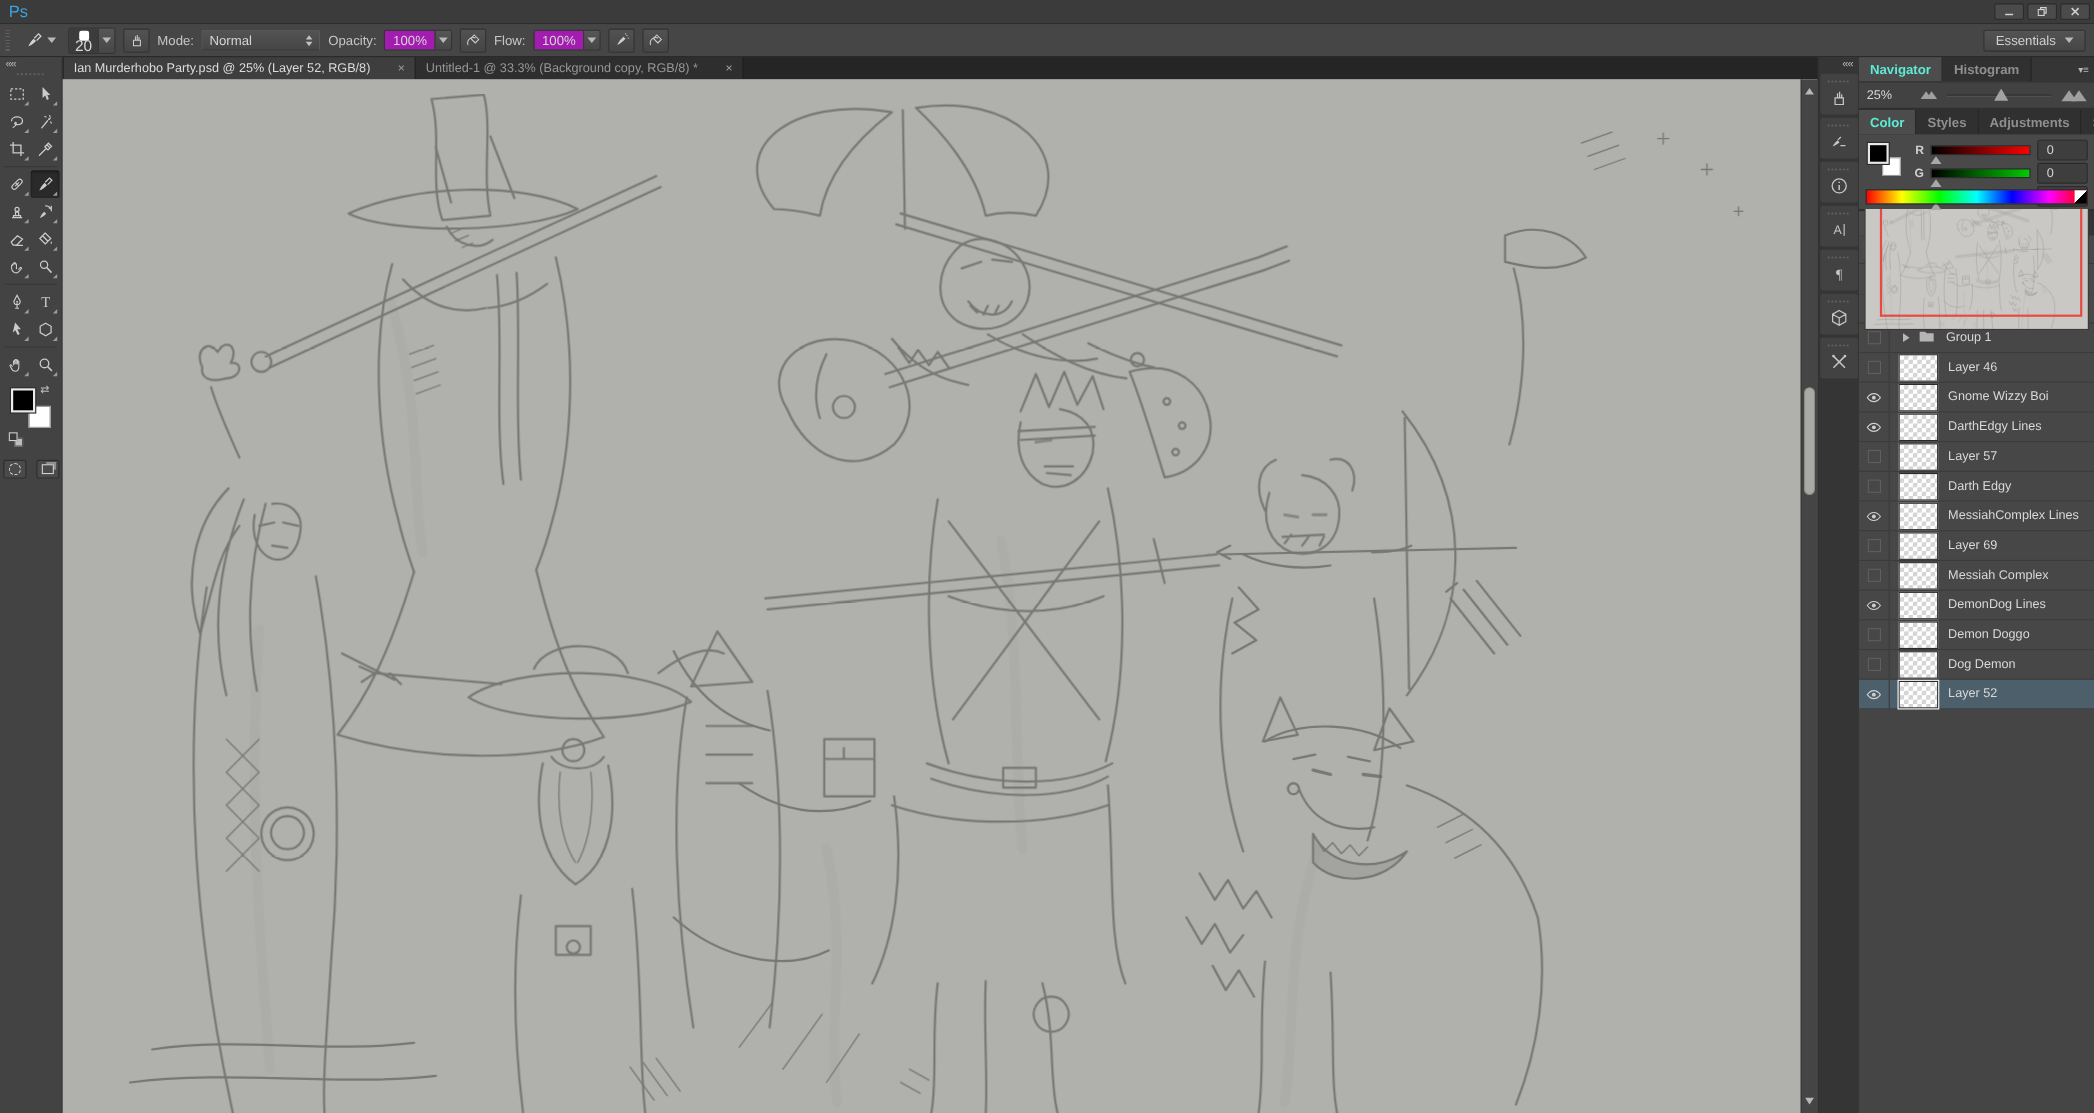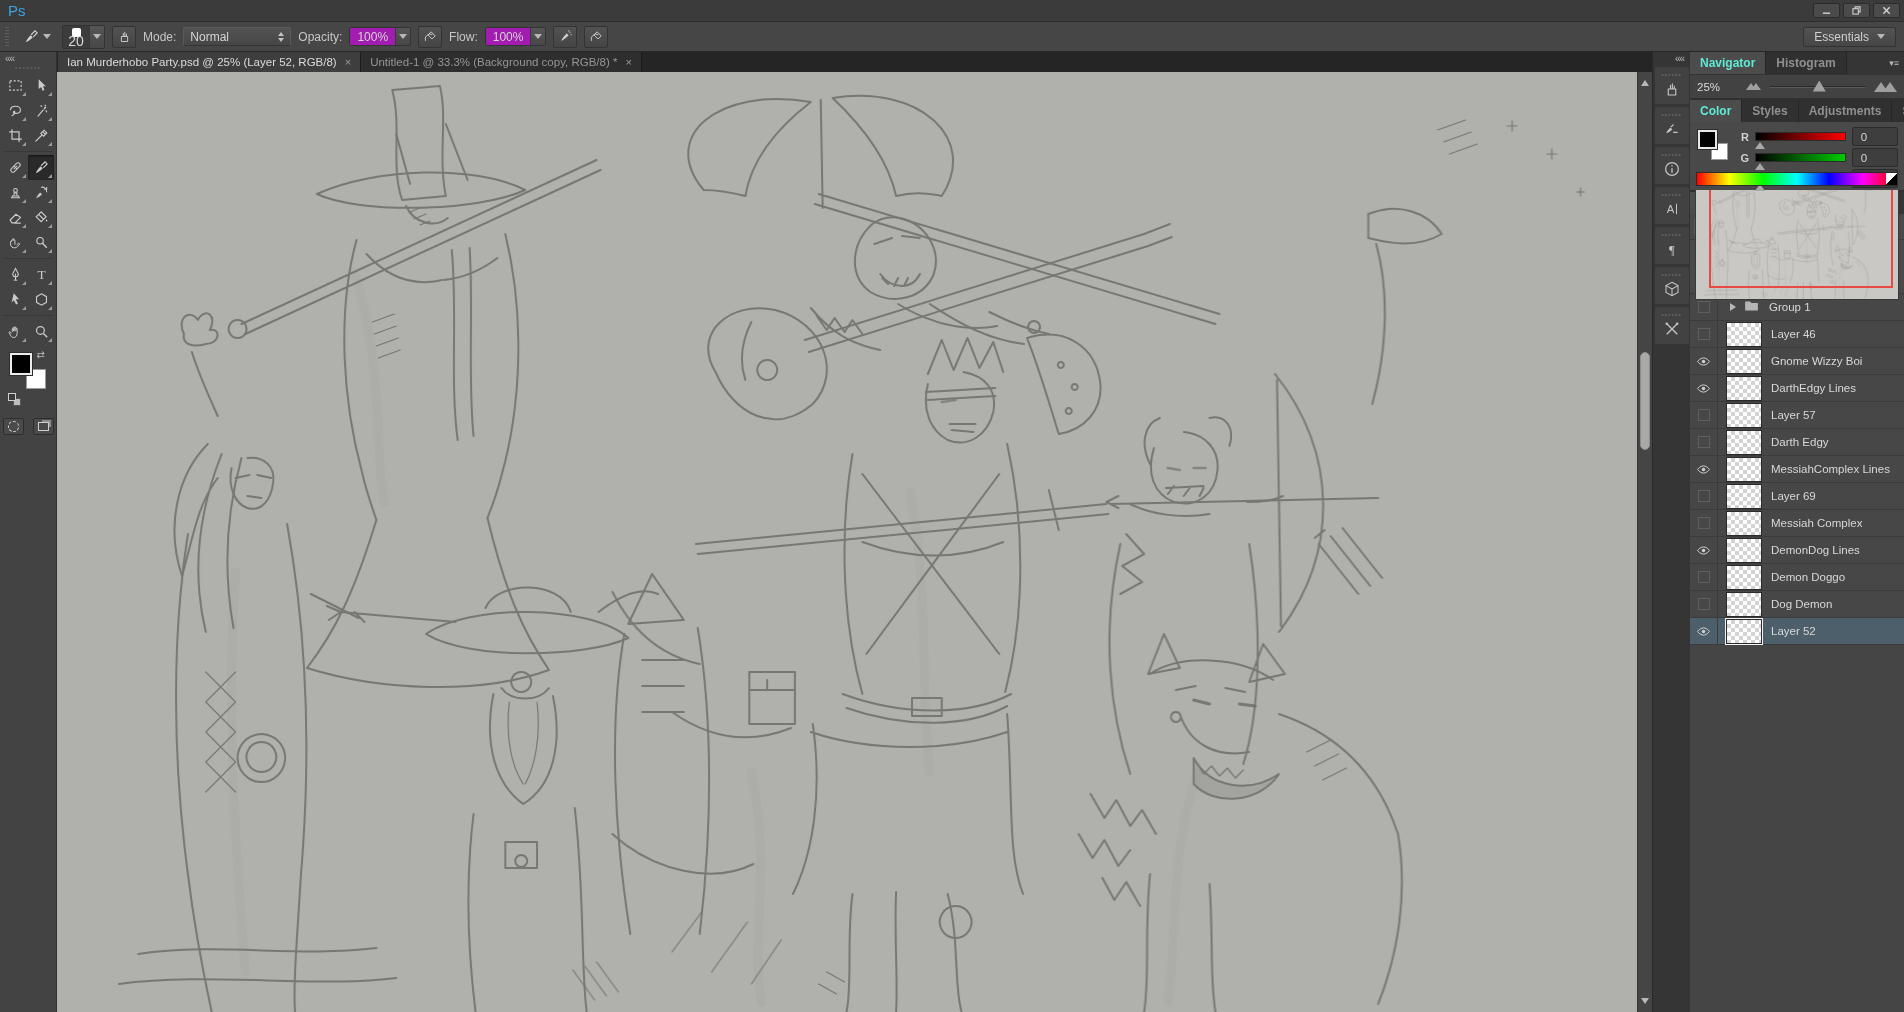--- a/index.html
+++ b/index.html
@@ -68,21 +68,21 @@
   .qm-row{display:flex;gap:9px;margin-top:12px}
   .qm-btn{width:21px;height:17px;border:1px solid #2e2e2e;background:#4a4a4a;border-radius:2px;
           display:flex;align-items:center;justify-content:center}
   .qm-circle{width:11px;height:11px;border:1px dashed #d0d0d0;border-radius:50%}
   .sm-rect{width:11px;height:9px;border:1px solid #d0d0d0;box-shadow:3px -3px 0 -1px #8f8f8f}
 
   
   .docarea{flex:1;display:flex;flex-direction:column;min-width:0}
   .tabbar{height:20px;background:#252525;display:flex;align-items:stretch;flex:none;padding-left:1px}
   .doc-tab{display:flex;align-items:center;padding:0 9px;font-size:11.5px;background:#2e2e2e;color:#969696;
-           border-right:1px solid #1c1c1c;gap:8px;max-width:420px;white-space:nowrap}
+           border-right:1px solid #1c1c1c;gap:25px;max-width:420px;white-space:nowrap}
   .doc-tab.active{background:#3e3e3e;color:#dcdcdc}
   .tab-close{color:#9d9d9d;font-size:11px;line-height:11px}
   .canvaswrap{flex:1;position:relative;background:#b0b0ad;overflow:hidden}
   .sketch{position:absolute;left:0;top:0;width:calc(100% - 15px);height:100%}
   .vscroll{position:absolute;top:0;right:0;bottom:0;width:15px;background:#454545;border-left:1px solid #373737}
   .varrow{position:absolute;left:3px;width:0;height:0;border-left:4.5px solid transparent;border-right:4.5px solid transparent}
   .varrow.up{top:8px;border-bottom:6px solid #b8b8b6}
   .varrow.dn{bottom:8px;border-top:6px solid #b8b8b6}
   .vthumb{position:absolute;left:2px;right:2px;top:280px;height:98px;background:#a9a9a6;border-radius:5px;border:1px solid #8c8c89}
 

